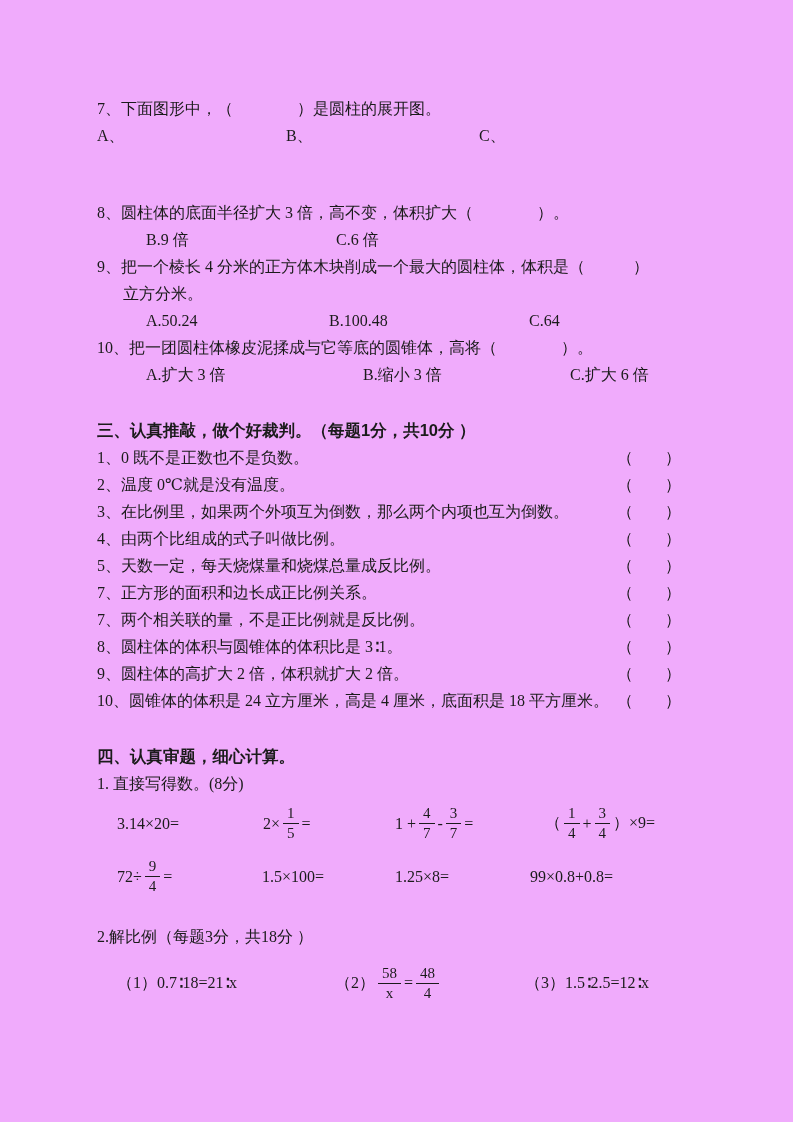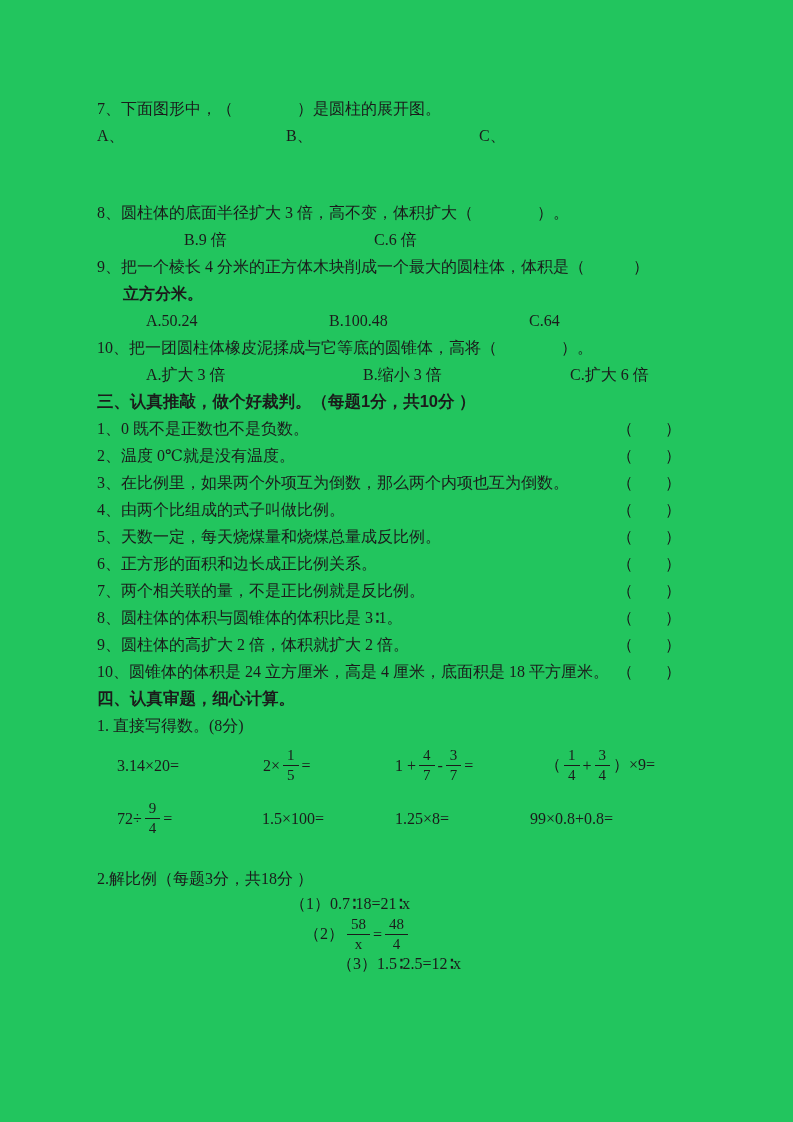--- a/index.html
+++ b/index.html
@@ -1,47 +1,48 @@
 <!DOCTYPE html>
 <html><head>
 <meta charset="utf-8">
 <style>
   html,body{margin:0;padding:0;background:#e8e8e8;}
   .page{
     position:relative;
     width:793px;height:1122px;
     margin:0 auto;
-    background:#22c55e;
+    background:#f0abfc;
     color:#1b1b1b;
     font-family:"Liberation Serif","DejaVu Serif",serif;
     font-size:16px;
     box-sizing:border-box;
     padding:95px 112px 0 97px;
     overflow:hidden;
   }
   .q-line{line-height:27px;}
   .opt-row{display:flex;line-height:27px;}
   .opt{display:inline-block;}
   
   .row-q7 .oa{width:189px;}
   .row-q7 .ob{width:193px;}
   
   .row-ind{padding-left:49px;}
   .row-q8 .oa{width:170px;}
-  .row-q8 .ob{width:190px;margin-left:38px;}
+  .row-q8 .ob{width:190px;}
   .row-q9 .oa{width:183px;}
   .row-q9 .ob{width:200px;}
   .row-q10 .oa{width:169px;}
   .row-q10 .ob{width:207px;margin-left:48px;}
   .figure-gap{height:50px;}
   .section-title{
     font-family:"Liberation Sans","DejaVu Sans",sans-serif;
     font-weight:bold;
     font-size:16.5px;
     line-height:27px;
+    margin-top:29px;
   }
   .tf-row{display:flex;justify-content:space-between;line-height:27px;white-space:nowrap;}
   .tf-row .blank{flex:none;}
   .sub-title{line-height:27px;}
   .calc-row{display:flex;align-items:center;height:53px;}
   .calc-row .cell{display:flex;align-items:center;}
   .r1{padding-left:20px;}
   .r1 .c1{width:146px;}
   .r1 .c2{width:132px;}
   .r1 .c3{width:150px;}
@@ -49,21 +50,21 @@
   .r2 .c1{width:145px;}
   .r2 .c2{width:133px;}
   .r2 .c3{width:135px;}
   .frac{
     display:inline-flex;flex-direction:column;align-items:center;
     vertical-align:middle;margin:0 3px;font-size:15px;line-height:19px;
   }
   .frac .num{border-bottom:1px solid #1b1b1b;padding:0 4px;}
   .frac .den{padding:0 4px;}
   .solve-title{line-height:27px;margin-top:20px;}
-  .prop-row{display:flex;align-items:center;height:62px;padding-left:20px;margin-top:2px;flex-direction:column;}
+  .prop-row{display:flex;align-items:center;height:62px;padding-left:20px;margin-top:2px;}
   .prop-row .p1{width:218px;}
   .prop-row .p2{width:190px;display:flex;align-items:center;}
 </style>
 </head>
 <body>
 
 <div class="page">
 
   <div class="q-line">7、下面图形中，（　　　　）是圆柱的展开图。</div>
   <div class="opt-row row-q7">
@@ -73,21 +74,21 @@
   </div>
   <div class="figure-gap"></div>
 
   <div class="q-line">8、圆柱体的底面半径扩大 3 倍，高不变，体积扩大（　　　　）。</div>
   <div class="opt-row row-ind row-q8">
     <span class="opt ob">B.9 倍</span>
     <span class="opt oc">C.6 倍</span>
   </div>
 
   <div class="q-line">9、把一个棱长 4 分米的正方体木块削成一个最大的圆柱体，体积是（　　　）</div>
-  <div class="q-line" style="padding-left:26px;font-weight:bold;">立方分米。</div>
+  <div class="q-line" style="padding-left:26px;">立方分米。</div>
   <div class="opt-row row-ind row-q9">
     <span class="opt oa">A.50.24</span>
     <span class="opt ob">B.100.48</span>
     <span class="opt oc">C.64</span>
   </div>
 
   <div class="q-line">10、把一团圆柱体橡皮泥揉成与它等底的圆锥体，高将（　　　　）。</div>
   <div class="opt-row row-ind row-q10">
     <span class="opt oa">A.扩大 3 倍</span>
     <span class="opt ob">B.缩小 3 倍</span>
@@ -110,21 +111,21 @@
   </div>
   <div class="tf-row">
     <span>4、由两个比组成的式子叫做比例。</span>
     <span class="blank">（　　）</span>
   </div>
   <div class="tf-row">
     <span>5、天数一定，每天烧煤量和烧煤总量成反比例。</span>
     <span class="blank">（　　）</span>
   </div>
   <div class="tf-row">
-    <span>6、正方形的面积和边长成正比例关系。</span>
+    <span>7、正方形的面积和边长成正比例关系。</span>
     <span class="blank">（　　）</span>
   </div>
   <div class="tf-row">
     <span>7、两个相关联的量，不是正比例就是反比例。</span>
     <span class="blank">（　　）</span>
   </div>
   <div class="tf-row">
     <span>8、圆柱体的体积与圆锥体的体积比是 3∶1。</span>
     <span class="blank">（　　）</span>
   </div>

